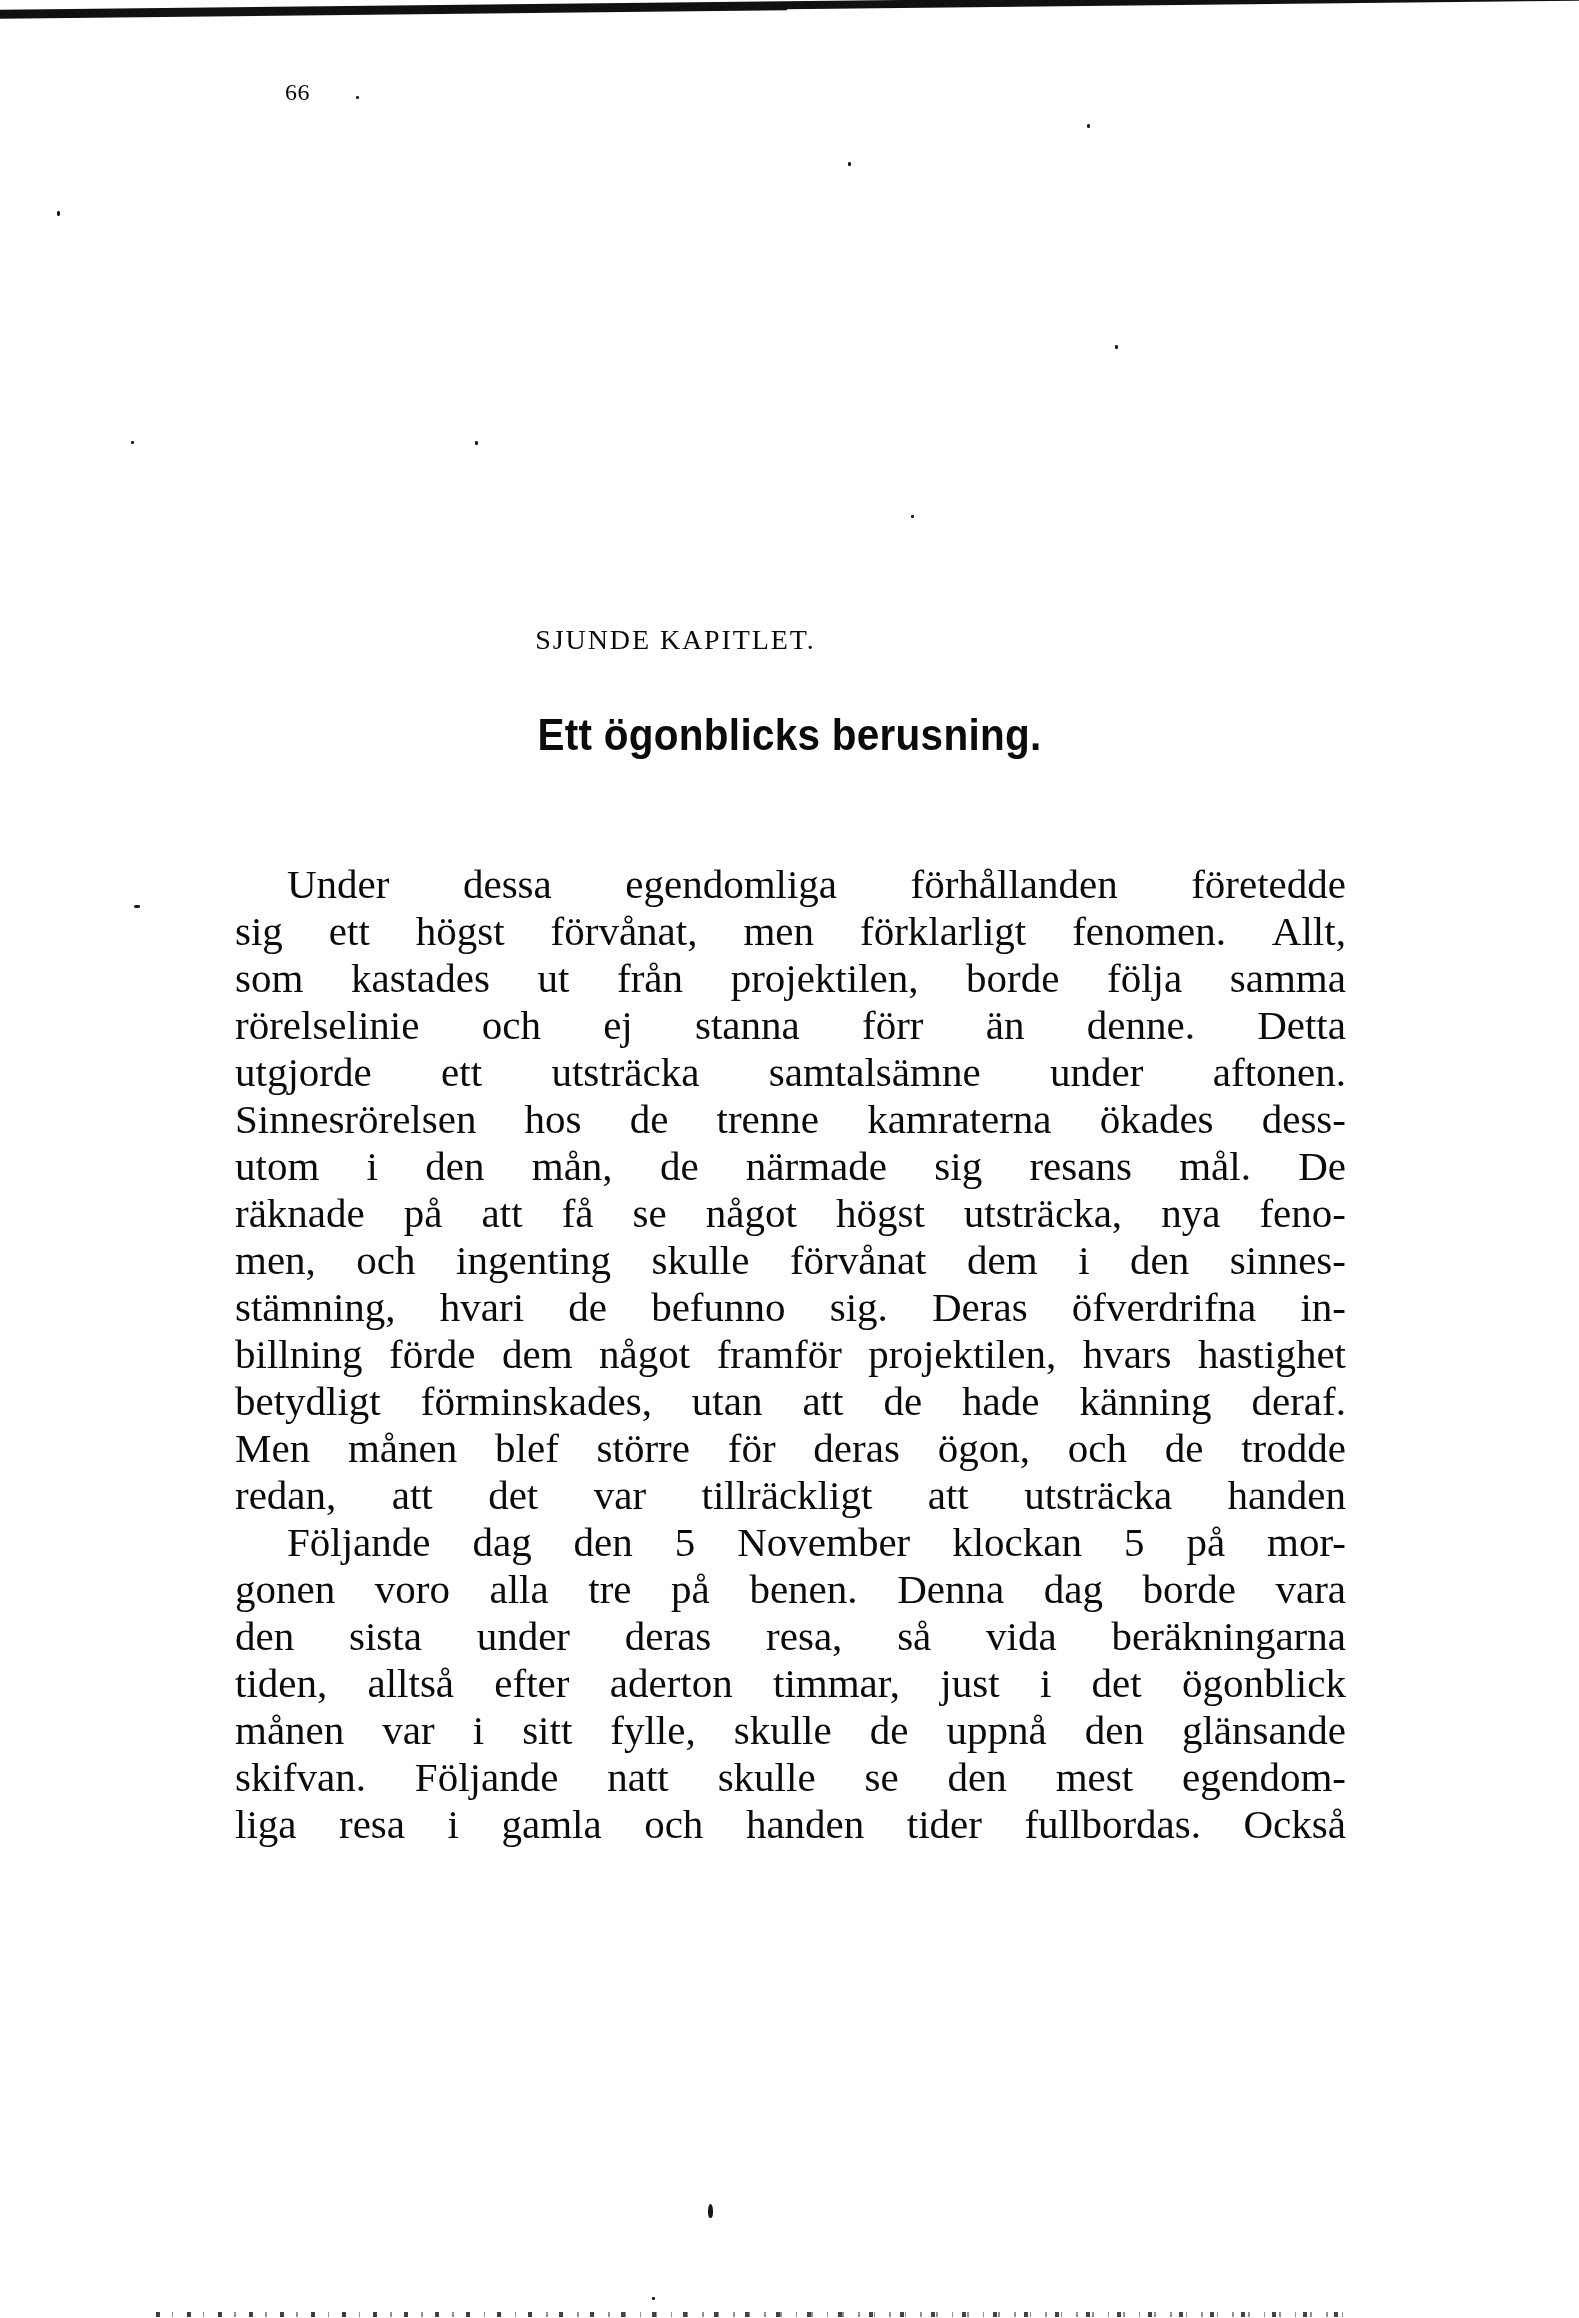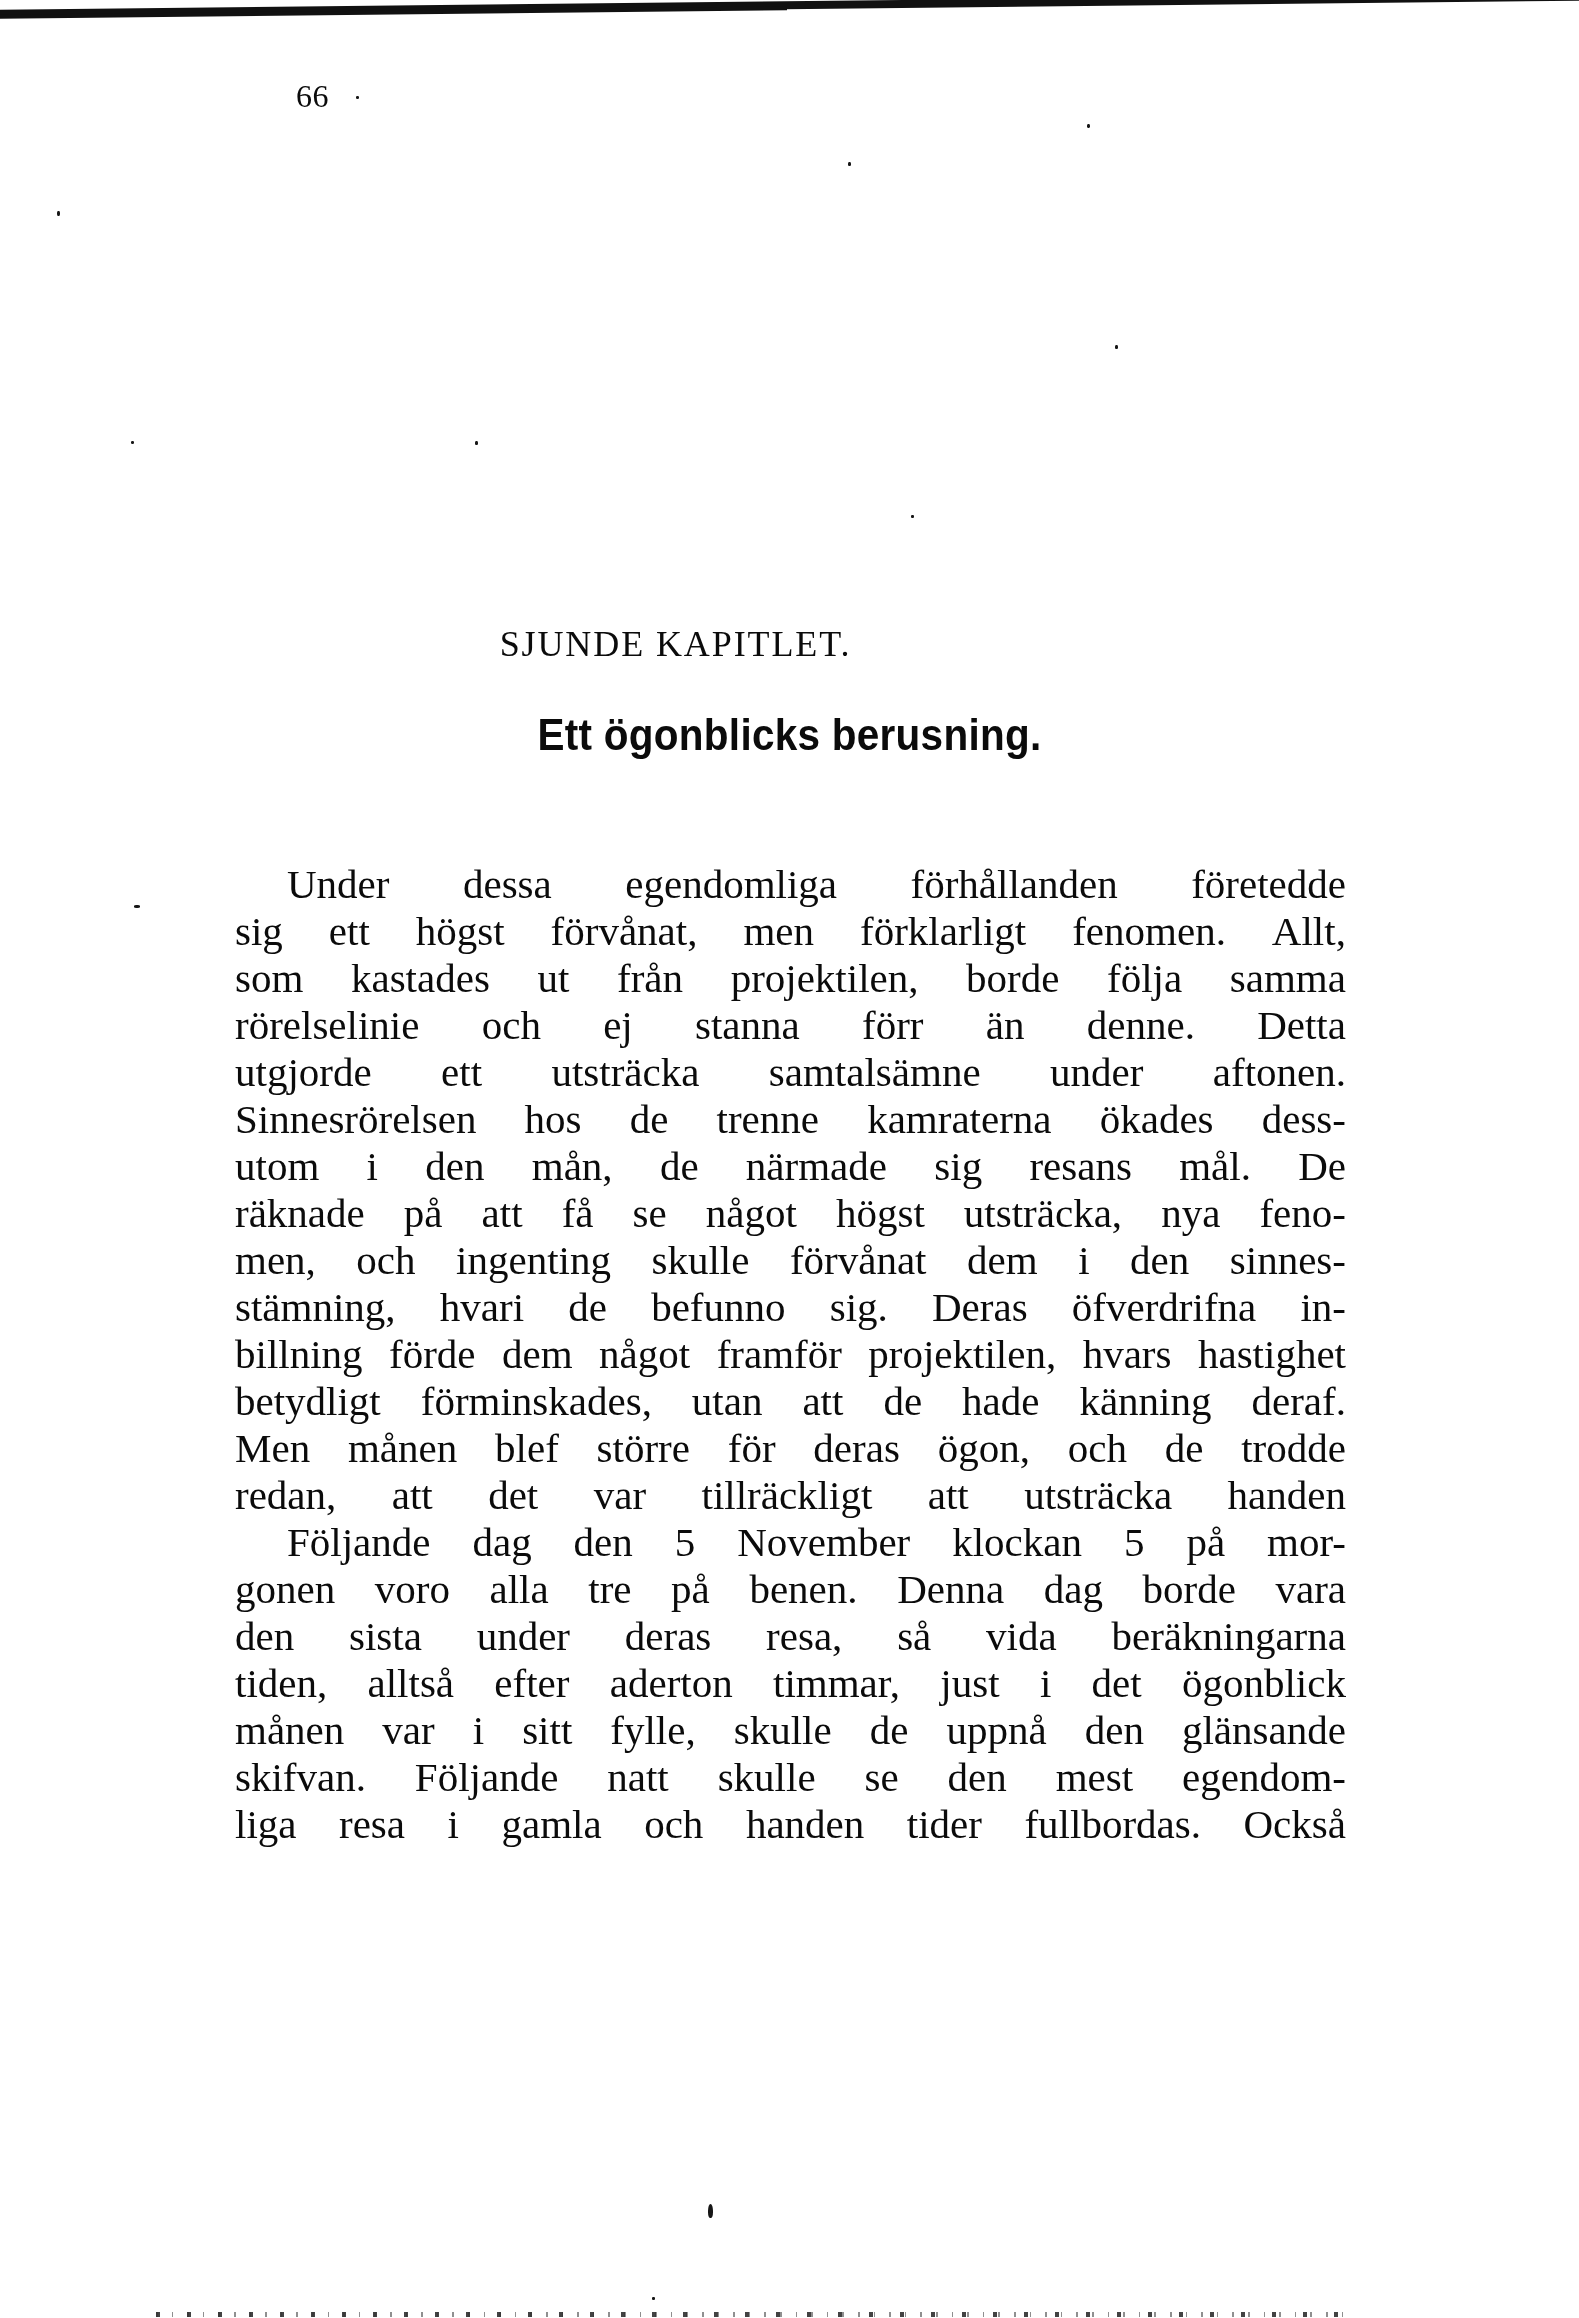--- a/index.html
+++ b/index.html
@@ -56,35 +56,35 @@
   }
   .speck {
     position: absolute;
     background: #161616;
     border-radius: 40%;
   }
 
   
   .folio {
     position: absolute;
-    left: 296px;
+    left: 285px;
     top: 80px;
-    font-size: 32px;
+    font-size: 24px;
     letter-spacing: 0.5px;
     line-height: 1;
   }
 
   
   .chapter-label {
     position: absolute;
     left: 0;
     top: 626px;
     width: 1351px;
     text-align: center;
-    font-size: 36px;
+    font-size: 28px;
     letter-spacing: 1.9px;
     line-height: 1;
   }
   .chapter-title {
     position: absolute;
     left: 0;
     top: 713px;
     width: 1579px;
     text-align: center;
     font-family: "Liberation Sans Narrow", "Liberation Sans", "DejaVu Sans", sans-serif;

